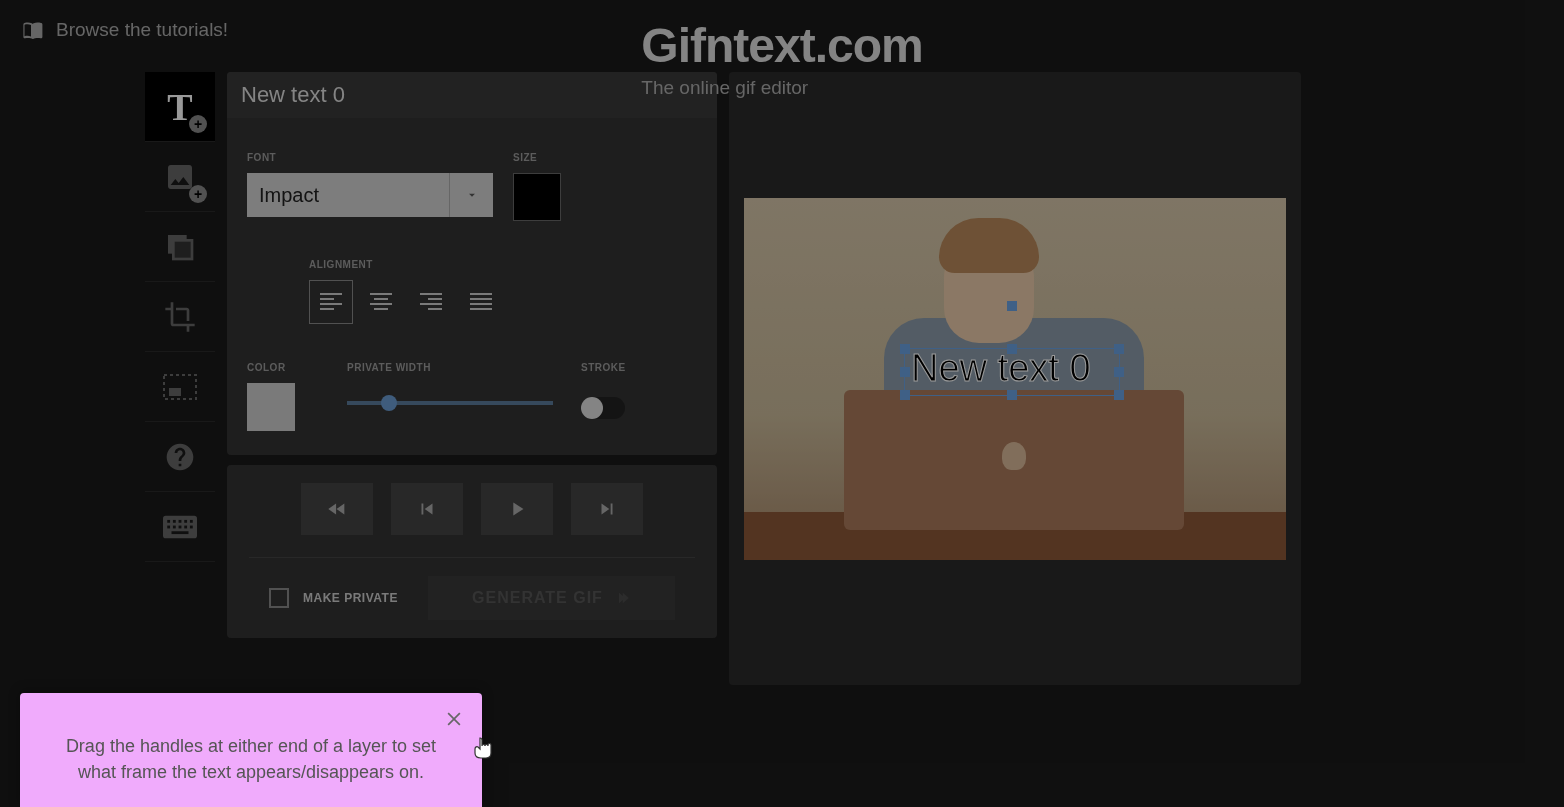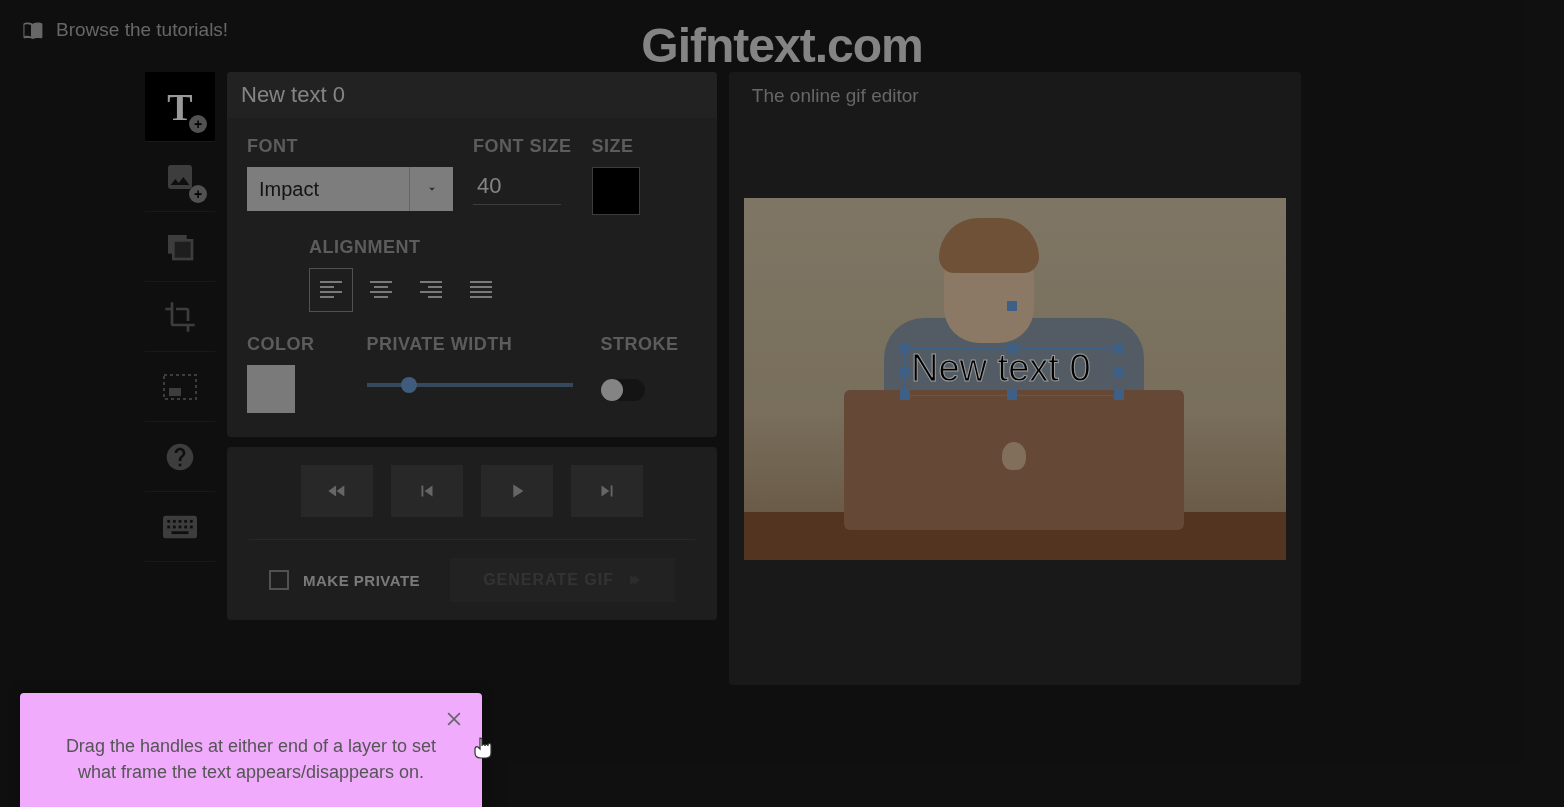--- a/index.html
+++ b/index.html
@@ -47,22 +47,22 @@
 .site-title {
   font-size: 48px;
   font-weight: bold;
   color: #ddd;
   letter-spacing: -1px;
 }
 
 .site-tagline {
   font-size: 19px;
   color: #aaa;
-  margin-top: 12px;
-  text-align: right;
+  margin-top: 4px;
+  text-align: left;
   padding-right: 4px;
 }
 
 .main-area {
   display: flex;
   gap: 12px;
   padding: 0 145px;
 }
 
 .sidebar {
@@ -116,28 +116,29 @@
   color: #ddd;
 }
 
 .panel-body { padding: 18px 20px 24px; }
 
 .row { display: flex; gap: 20px; margin-bottom: 22px; }
 
 .field-group { display: flex; flex-direction: column; gap: 10px; }
 
 .label {
-  font-size: 18px;
+  font-size: 10px;
   font-weight: bold;
   color: #999;
   letter-spacing: 0.5px;
+  margin-top: 16px;
 }
 
 .font-select {
-  width: 206px;
+  width: 246px;
   height: 44px;
   background: #d0d0d0;
   display: flex;
   align-items: center;
 }
 
 .font-select .sel-label {
   flex: 1;
   padding: 0 12px;
   font-family: Impact, sans-serif;
@@ -247,21 +248,21 @@
   background: #444;
   display: flex;
   align-items: center;
   justify-content: center;
   cursor: pointer;
 }
 
 .gen-row { display: flex; align-items: center; gap: 30px; padding: 0 20px; }
 .checkbox-wrap { display: flex; align-items: center; gap: 14px; cursor: pointer; }
 .checkbox { width: 20px; height: 20px; border: 2px solid #888; }
-.private-label { font-weight: bold; font-size: 15px; color: #ccc; letter-spacing: 0.5px; }
+.private-label { font-weight: bold; font-size: 12px; color: #ccc; letter-spacing: 0.5px; }
 .gen-btn {
   flex: 1;
   height: 44px;
   background: #3a3a3a;
   color: #555;
   display: flex;
   align-items: center;
   justify-content: center;
   gap: 10px;
   font-weight: bold;
@@ -495,24 +496,20 @@
           <div class="field-group">
             <div class="label">FONT</div>
             <div class="font-select">
               <span class="sel-label">Impact</span>
               <span class="chev">
                 <svg width="14" height="14" viewBox="0 0 24 24" fill="#555">
                     <path d="M7 10l5 5 5-5z"></path>
                   </svg>
               </span>
             </div>
-          </div>
-          <div class="field-group">
-            <div class="label">FONT SIZE</div>
-            <input class="fontsize-input" value="40" style="">
           </div>
           <div class="field-group">
             <div class="label">SIZE</div>
             <div class="color-swatch"></div>
           </div>
         </div>
 
         <div class="row">
           <div class="field-group" style="margin-left:62px">
             <div class="label">ALIGNMENT</div>

